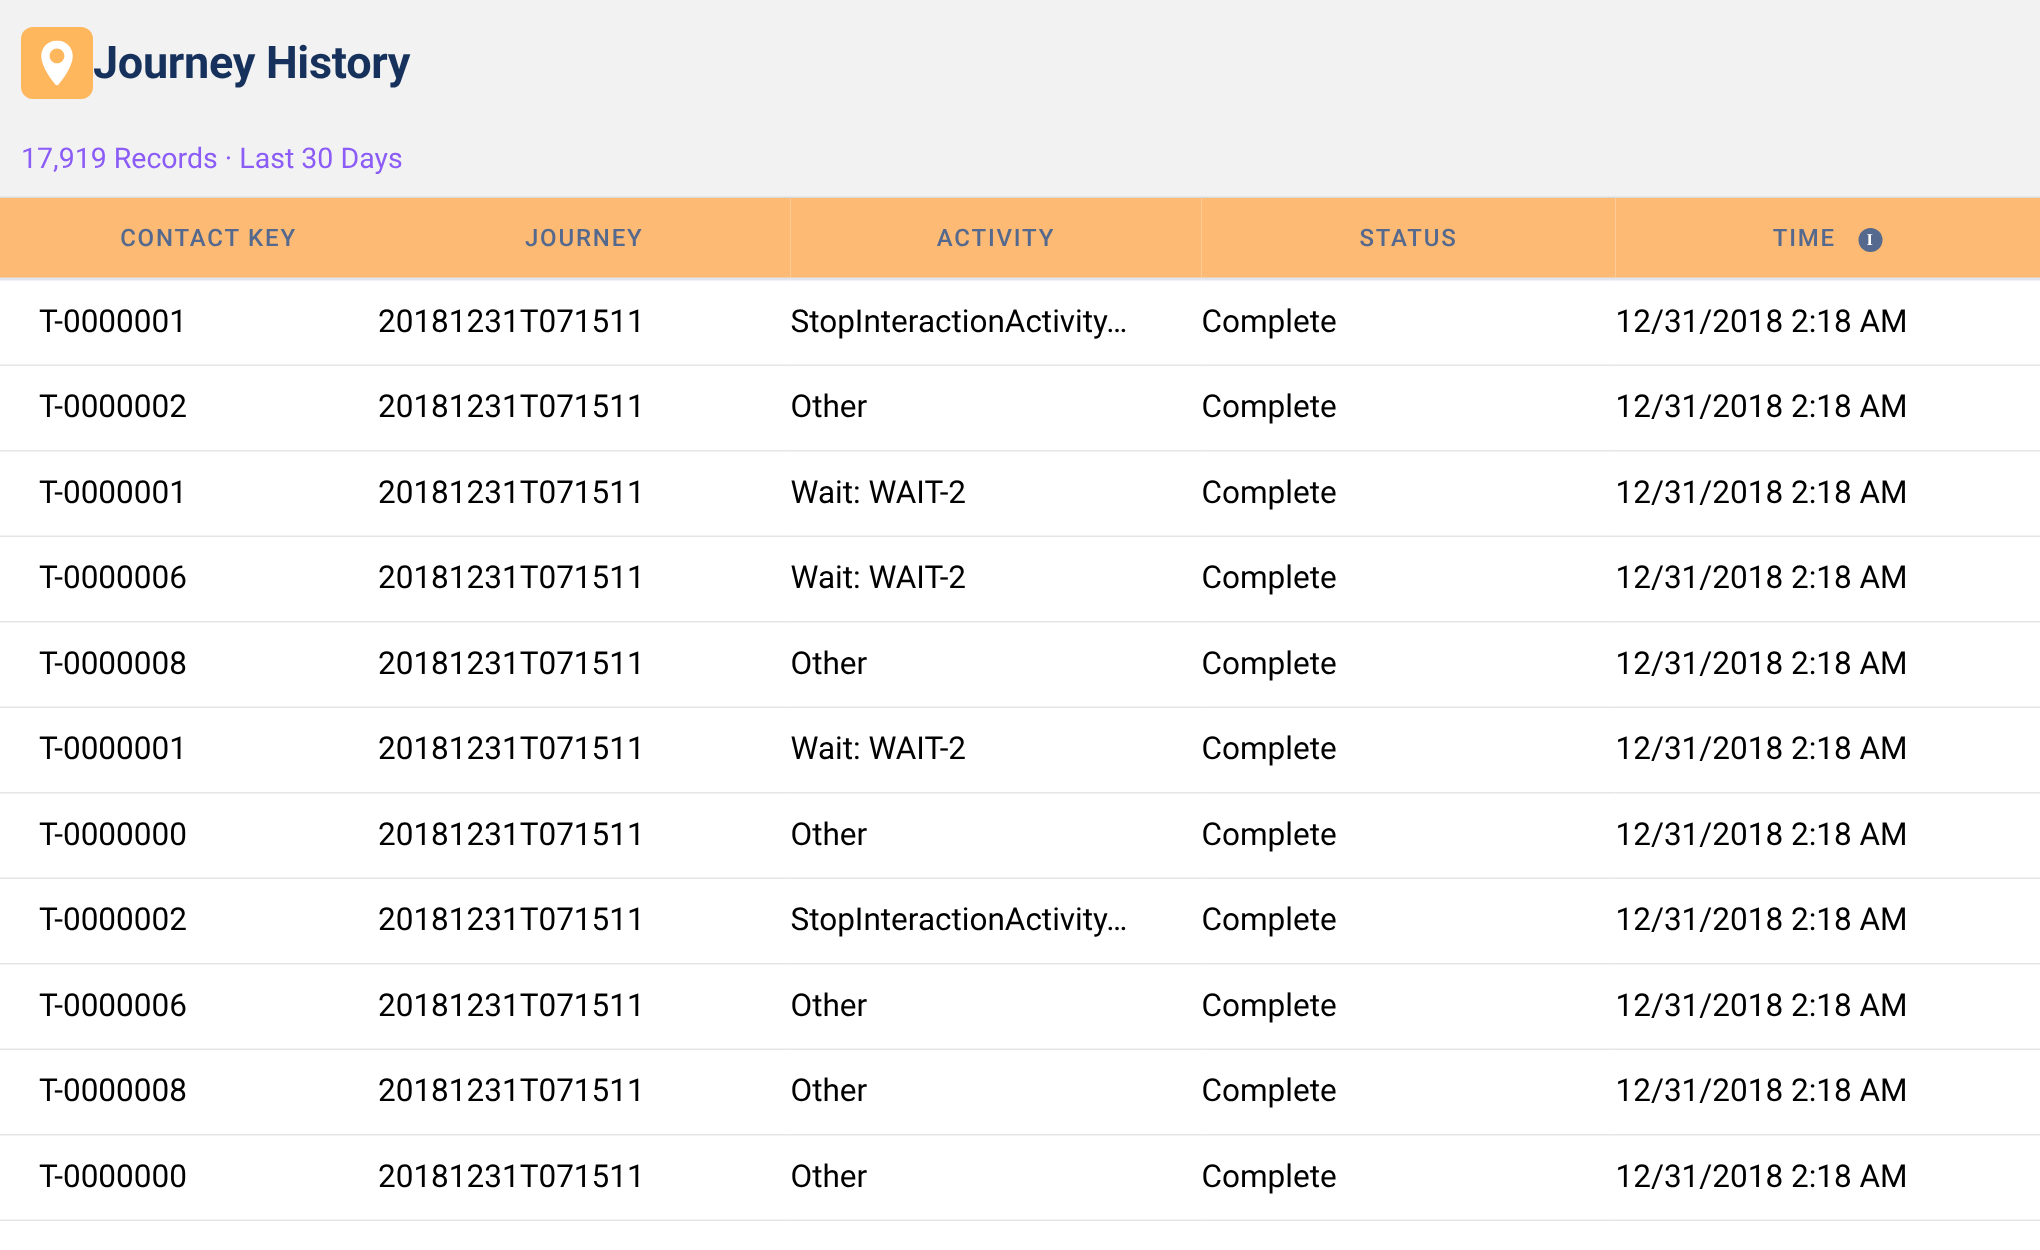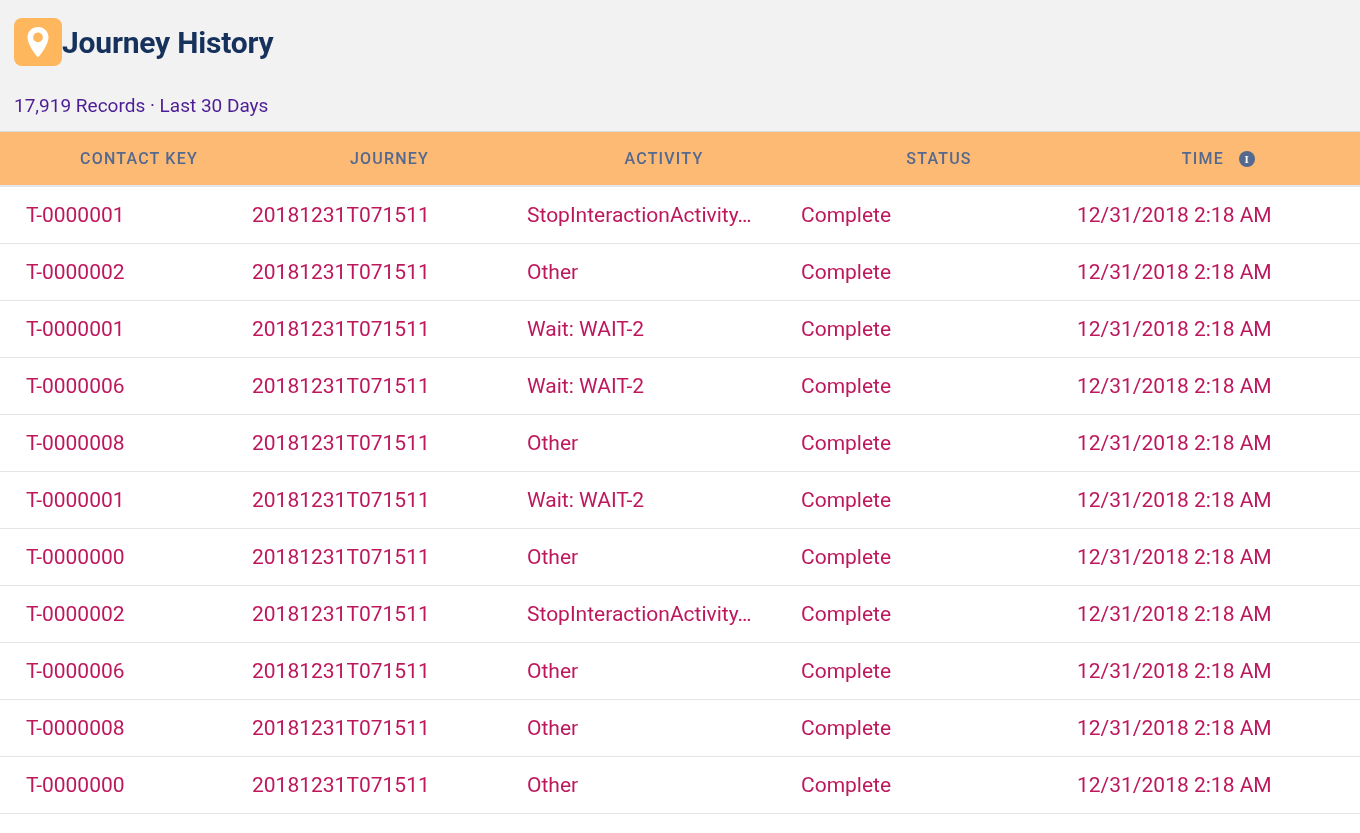--- a/index.html
+++ b/index.html
@@ -33,21 +33,21 @@
   .icon-tile svg { width: 26px; height: 30px; fill: #fff; }
   .page-title {
     font-size: 30px;
     font-weight: 700;
     color: #16325c;
     letter-spacing: -0.2px;
   }
   .record-meta {
     margin-top: 28px;
     font-size: 19px;
-    color: #4c1d95;
+    color: #8b5cf6;
   }
   .table-wrap {
     width: 100%;
     overflow: hidden;
   }
   table {
     width: 100%;
     border-collapse: collapse;
     table-layout: fixed;
   }
@@ -60,21 +60,21 @@
     letter-spacing: 1.2px;
     padding: 17px 0 17px 0;
     border-bottom: 1px solid #d8dde6;
     background: #fdba74;
     white-space: nowrap;
   }
   thead th:first-child { padding-left: 26px; }
   thead tr { border-bottom: 2px solid #e0e5ee; }
   tbody td {
     font-size: 21px;
-    color: #be185d;
+    color: #000000;
     padding: 16px 0;
     border-bottom: 1px solid #e5e5e5;
     white-space: nowrap;
     overflow: hidden;
     text-overflow: ellipsis;
   }
   tbody td:first-child { padding-left: 26px; }
   .col-contact { width: 252px; }
   .col-journey { width: 275px; }
   .col-activity { width: 274px; }

